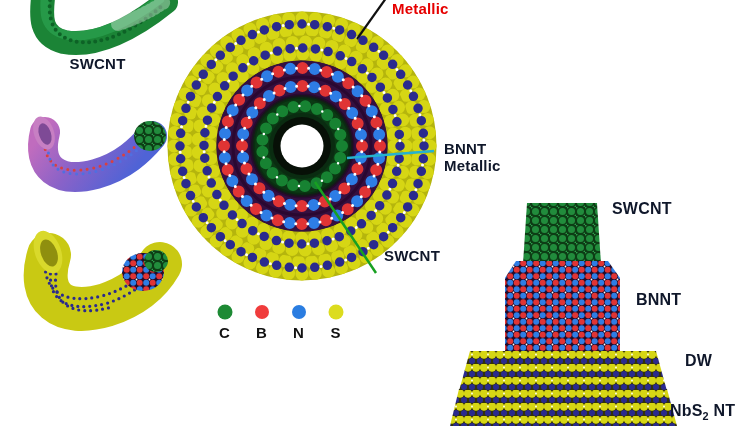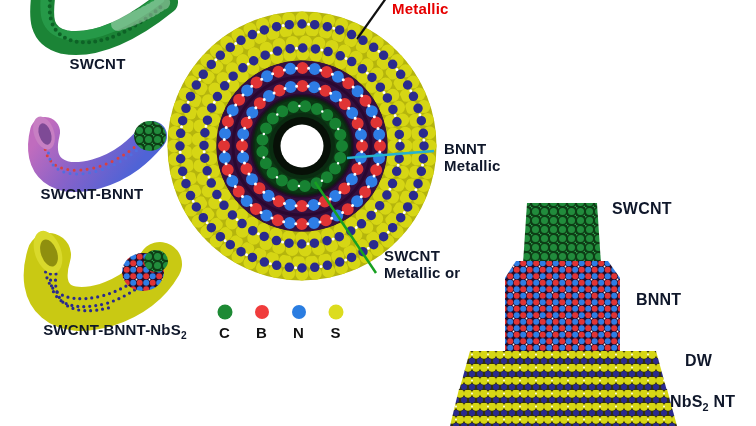--- a/index.html
+++ b/index.html
@@ -124,29 +124,27 @@
     <g>
       <polygon points="527,203 597,203 601,264 523,264" fill="url(#patGreen)"></polygon>
       <polygon points="516,261 608,261 620,278 620,353 505,353 505,278" fill="url(#patBN)"></polygon>
       <polygon points="470,351 656,351 667,391 459,391" fill="url(#patNbS)"></polygon>
       <polygon points="459,389 667,389 677,426 450,426" fill="url(#patNbS)"></polygon>
     </g>
   </svg>
 
   <div class="lbl centered" style="left:40px;top:55px;width:115px;">SWCNT</div>
 
-  <div class="lbl centered" style="left:28px;top:185px;width:128px;">SWCNT-BNNT</div>
 
-  <div class="lbl centered" style="left:20px;top:321px;width:190px;"><span>SWCNT-BNNT-NbS</span><sub>2</sub></div>
 
   <div class="lbl red" style="left:392px;top:0px;">Metallic</div>
 
   <div class="lbl" style="left:444px;top:140px;"><span>BNNT</span><br><span>Metallic</span></div>
 
-  <div class="lbl" style="left:384px;top:247px;"><span>SWCNT</span><br><span>Metallic or</span><br></div>
+  <div class="lbl" style="left:384px;top:247px;"><span>SWCNT</span><br><br></div>
 
   <div class="legend">
     <div class="legend-item">
       <svg width="20" height="20">
         <circle cx="10" cy="10" r="7.5" fill="#1d8a34"></circle>
         </svg>
       <div class="sym">C</div>
     </div>
     <div class="legend-item">
       <svg width="20" height="20">
@@ -164,15 +162,15 @@
       <svg width="20" height="20">
         <circle cx="10" cy="10" r="7.5" fill="#dcdc1e"></circle>
         </svg>
       <div class="sym">S</div>
     </div>
   </div>
 
   <div class="lbl big" style="left:612px;top:200px;">SWCNT</div>
   <div class="lbl big" style="left:636px;top:291px;">BNNT</div>
   <div class="lbl big" style="left:685px;top:352px;">DW</div>
-  <div class="lbl big" style="left:670px;top:393px;"><span>NbS</span><sub>2</sub><span> NT</span></div>
+  <div class="lbl big" style="left:670px;top:402px;"><span>NbS</span><sub>2</sub><span> NT</span></div>
 
 </div>
 
 </body></html>

